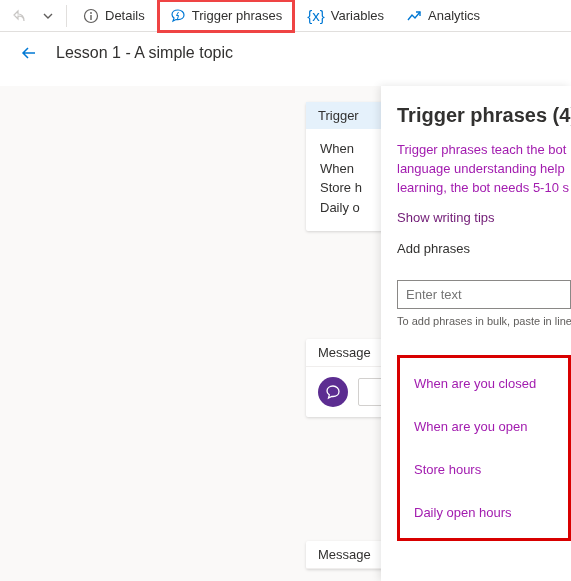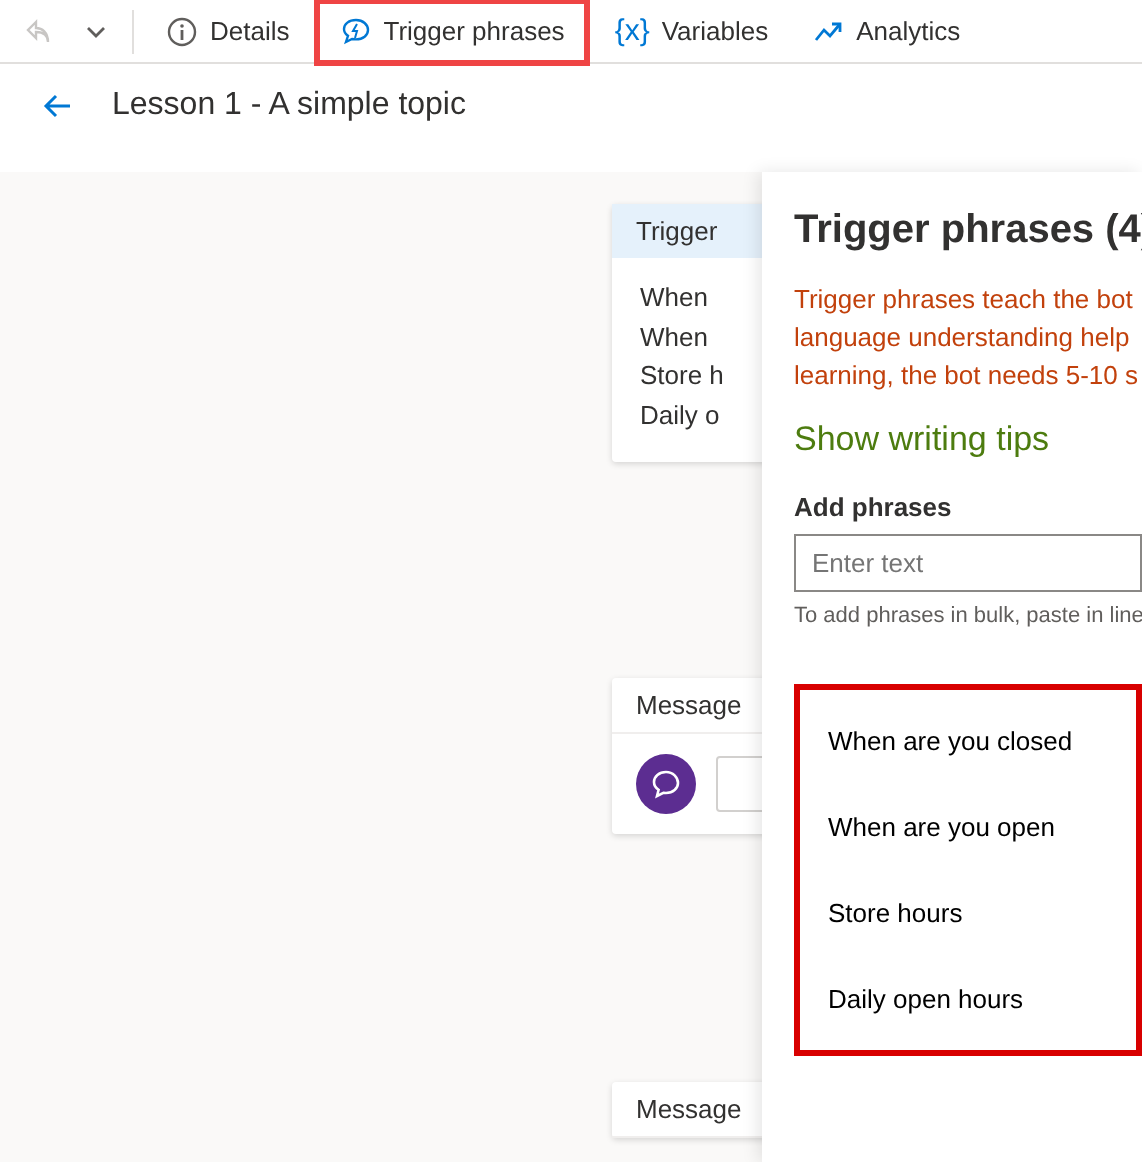--- a/index.html
+++ b/index.html
@@ -132,35 +132,35 @@
   }
   .panel-title {
     font-size: 20px;
     font-weight: 600;
     margin-bottom: 14px;
     white-space: nowrap;
   }
   .panel-desc {
     font-size: 13px;
     line-height: 1.45;
-    color: #c2410c;
+    color: #a21caf;
     margin-bottom: 12px;
     white-space: nowrap;
   }
   .panel-link {
-    color: #4d7c0f;
-    font-size: 17px;
+    color: #701a75;
+    font-size: 13px;
     cursor: pointer;
     margin-bottom: 16px;
     display: block;
   }
   .panel-label {
     font-size: 13px;
-    font-weight: 700;
-    margin-bottom: 6px;
+    font-weight: 400;
+    margin-bottom: 24px;
   }
   .panel-input {
     width: 100%;
     padding: 6px 8px;
     border: 1px solid #8a8886;
     font-size: 13px;
     font-family: inherit;
     color: #701a75;
   }
   .panel-hint {
@@ -170,21 +170,21 @@
     white-space: nowrap;
   }
   .phrase-list {
     margin-top: 28px;
     border: 3px solid #d80000;
     padding: 4px 0;
   }
   .phrase-item {
     padding: 14px 14px;
     font-size: 13px;
-    color: #000000;
+    color: #a21caf;
     cursor: pointer;
     white-space: nowrap;
   }
   svg { display: block; }
 </style>
 </head>
 <body>
 
 <div class="toolbar">
   <div class="tb-icononly" style="color:#c8c6c4">

